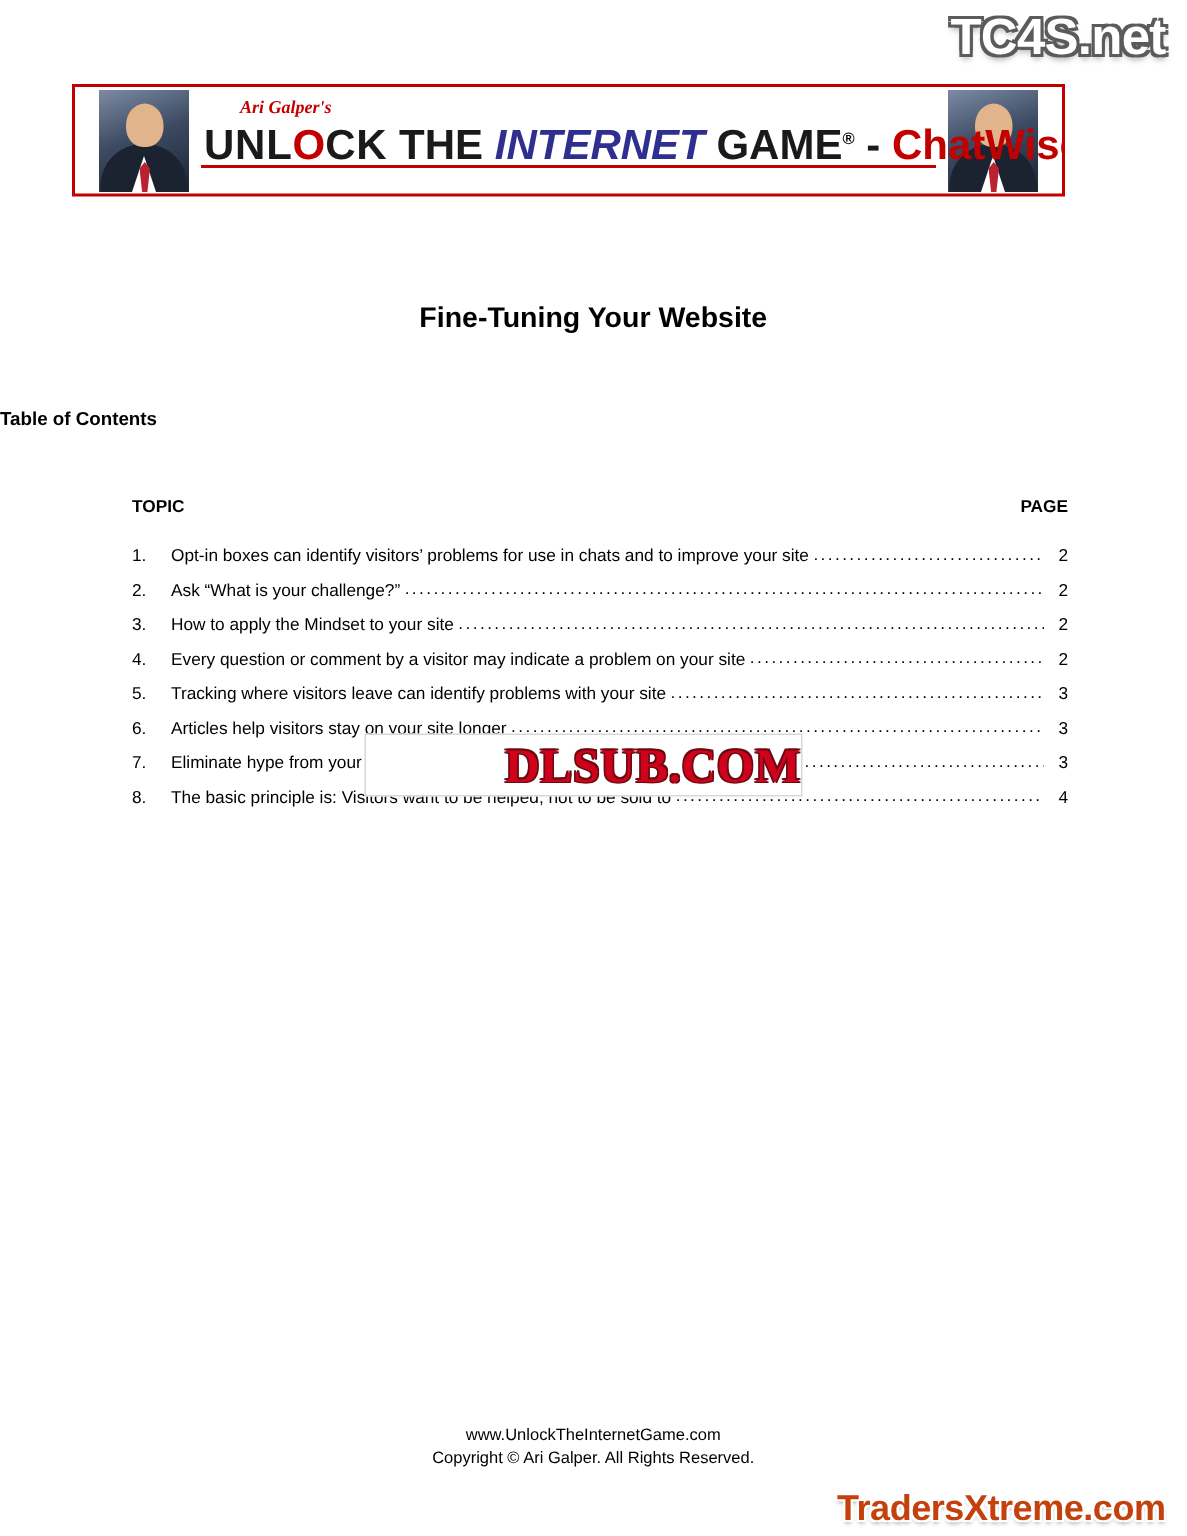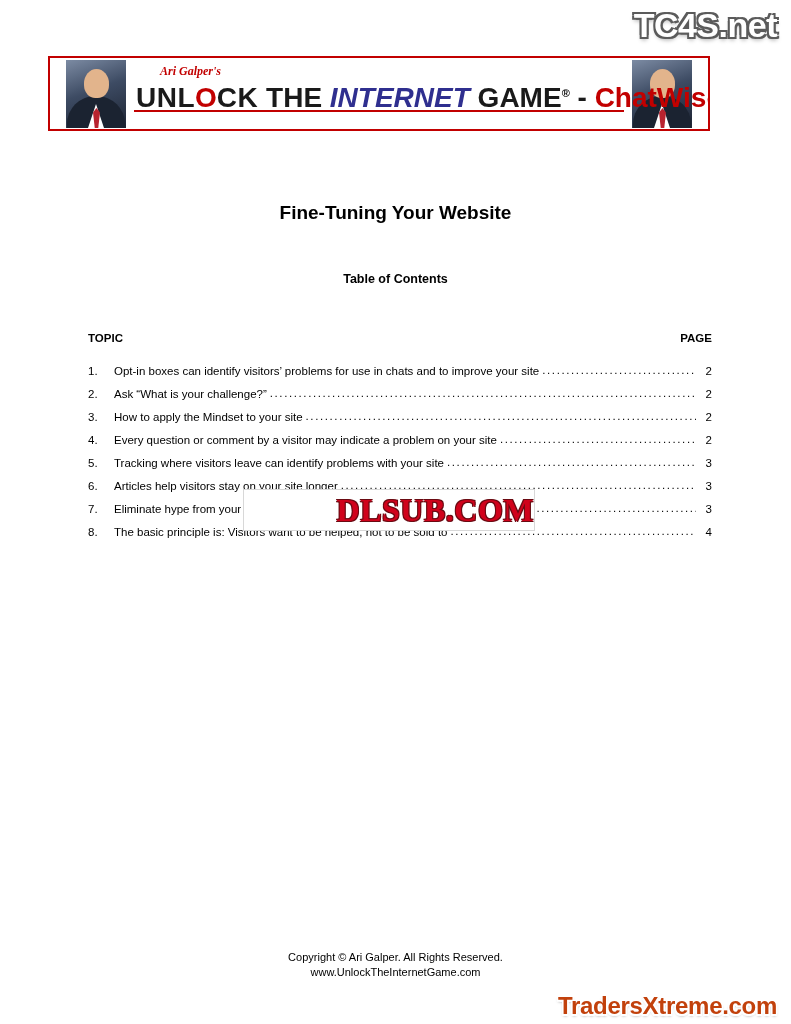--- a/index.html
+++ b/index.html
@@ -164,21 +164,21 @@
     text-align: center;
     font-weight: bold;
     font-size: 19px;
     line-height: 26px;
   }
   .toc-heading {
     position: absolute;
     left: 0;
     right: 0;
     top: 272px;
-    text-align: center;
+    text-align: left;
     font-weight: bold;
     font-size: 12.5px;
   }
 
   .toc {
     position: absolute;
     left: 88px;
     top: 332px;
     width: 624px;
   }
@@ -374,19 +374,19 @@
       <span class="dots">..........................................................................................................................................</span>
       <span class="pg">4</span>
     </div>
   </div>
 
   <div class="dlsub">
     <span>DLSUB.COM</span>
   </div>
 
   <div class="footer">
+    <div>www.UnlockTheInternetGame.com</div>
     <div>Copyright © Ari Galper. All Rights Reserved.</div>
-    <div>www.UnlockTheInternetGame.com</div>
   </div>
 
   <div class="tx-watermark">TradersXtreme.com</div>
 
 </div>
 
 </body></html>

